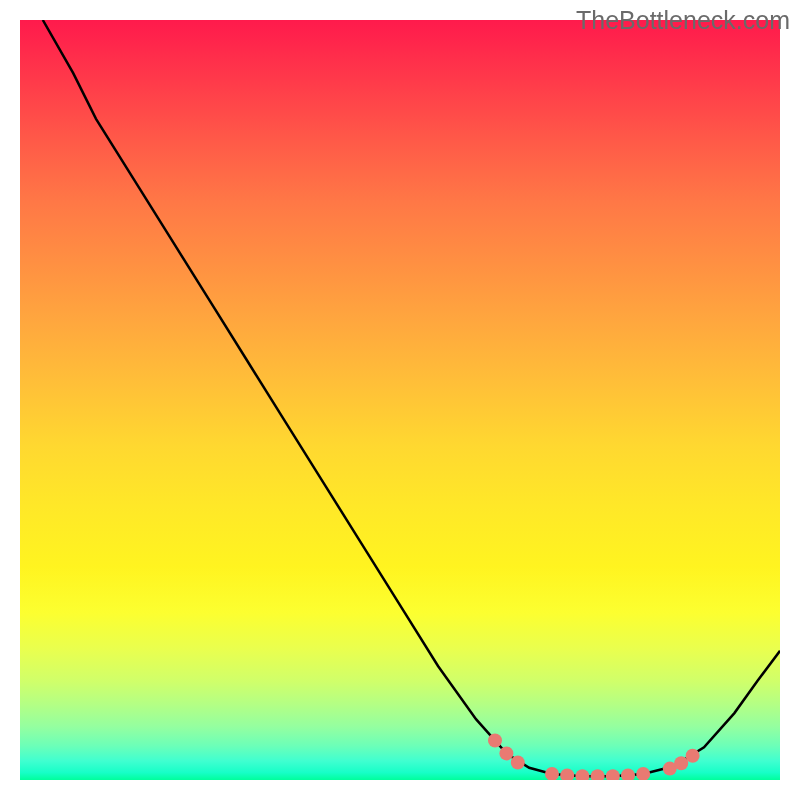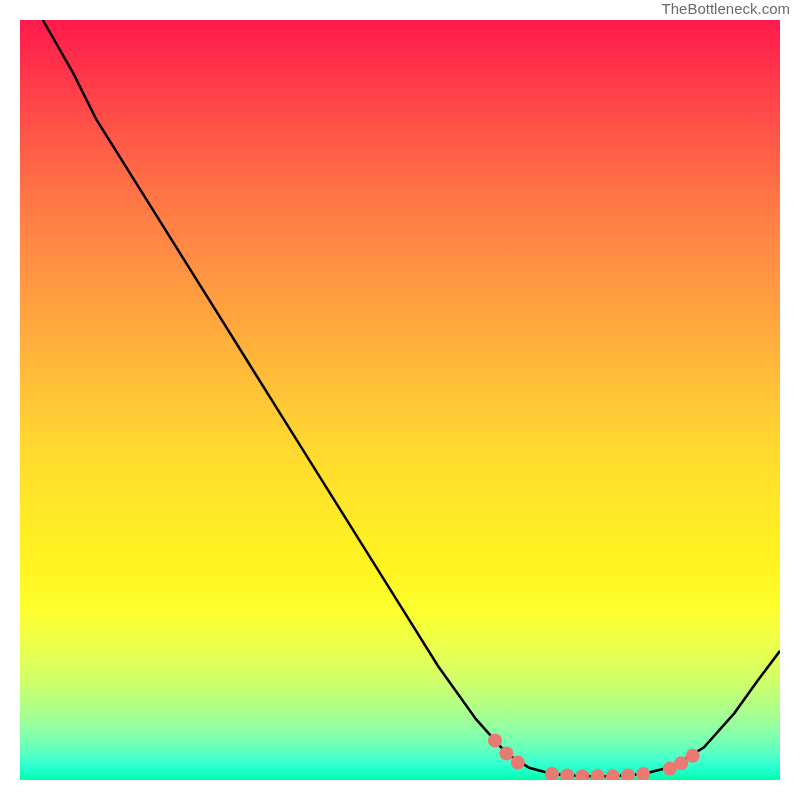--- a/index.html
+++ b/index.html
@@ -5,24 +5,24 @@
   * { margin: 0; padding: 0; box-sizing: border-box; }
   body {
     width: 800px;
     height: 800px;
     font-family: Arial, sans-serif;
     background: white;
     position: relative;
   }
   .watermark {
     position: absolute;
-    top: 0;
+    top: 6px;
     right: 10px;
     color: #6a6a6a;
-    font-size: 15px;
+    font-size: 25px;
     font-weight: 400;
     z-index: 10;
     text-align: center;
   }
   .plot-area {
     position: absolute;
     left: 20px;
     top: 20px;
     width: 760px;
     height: 760px;

